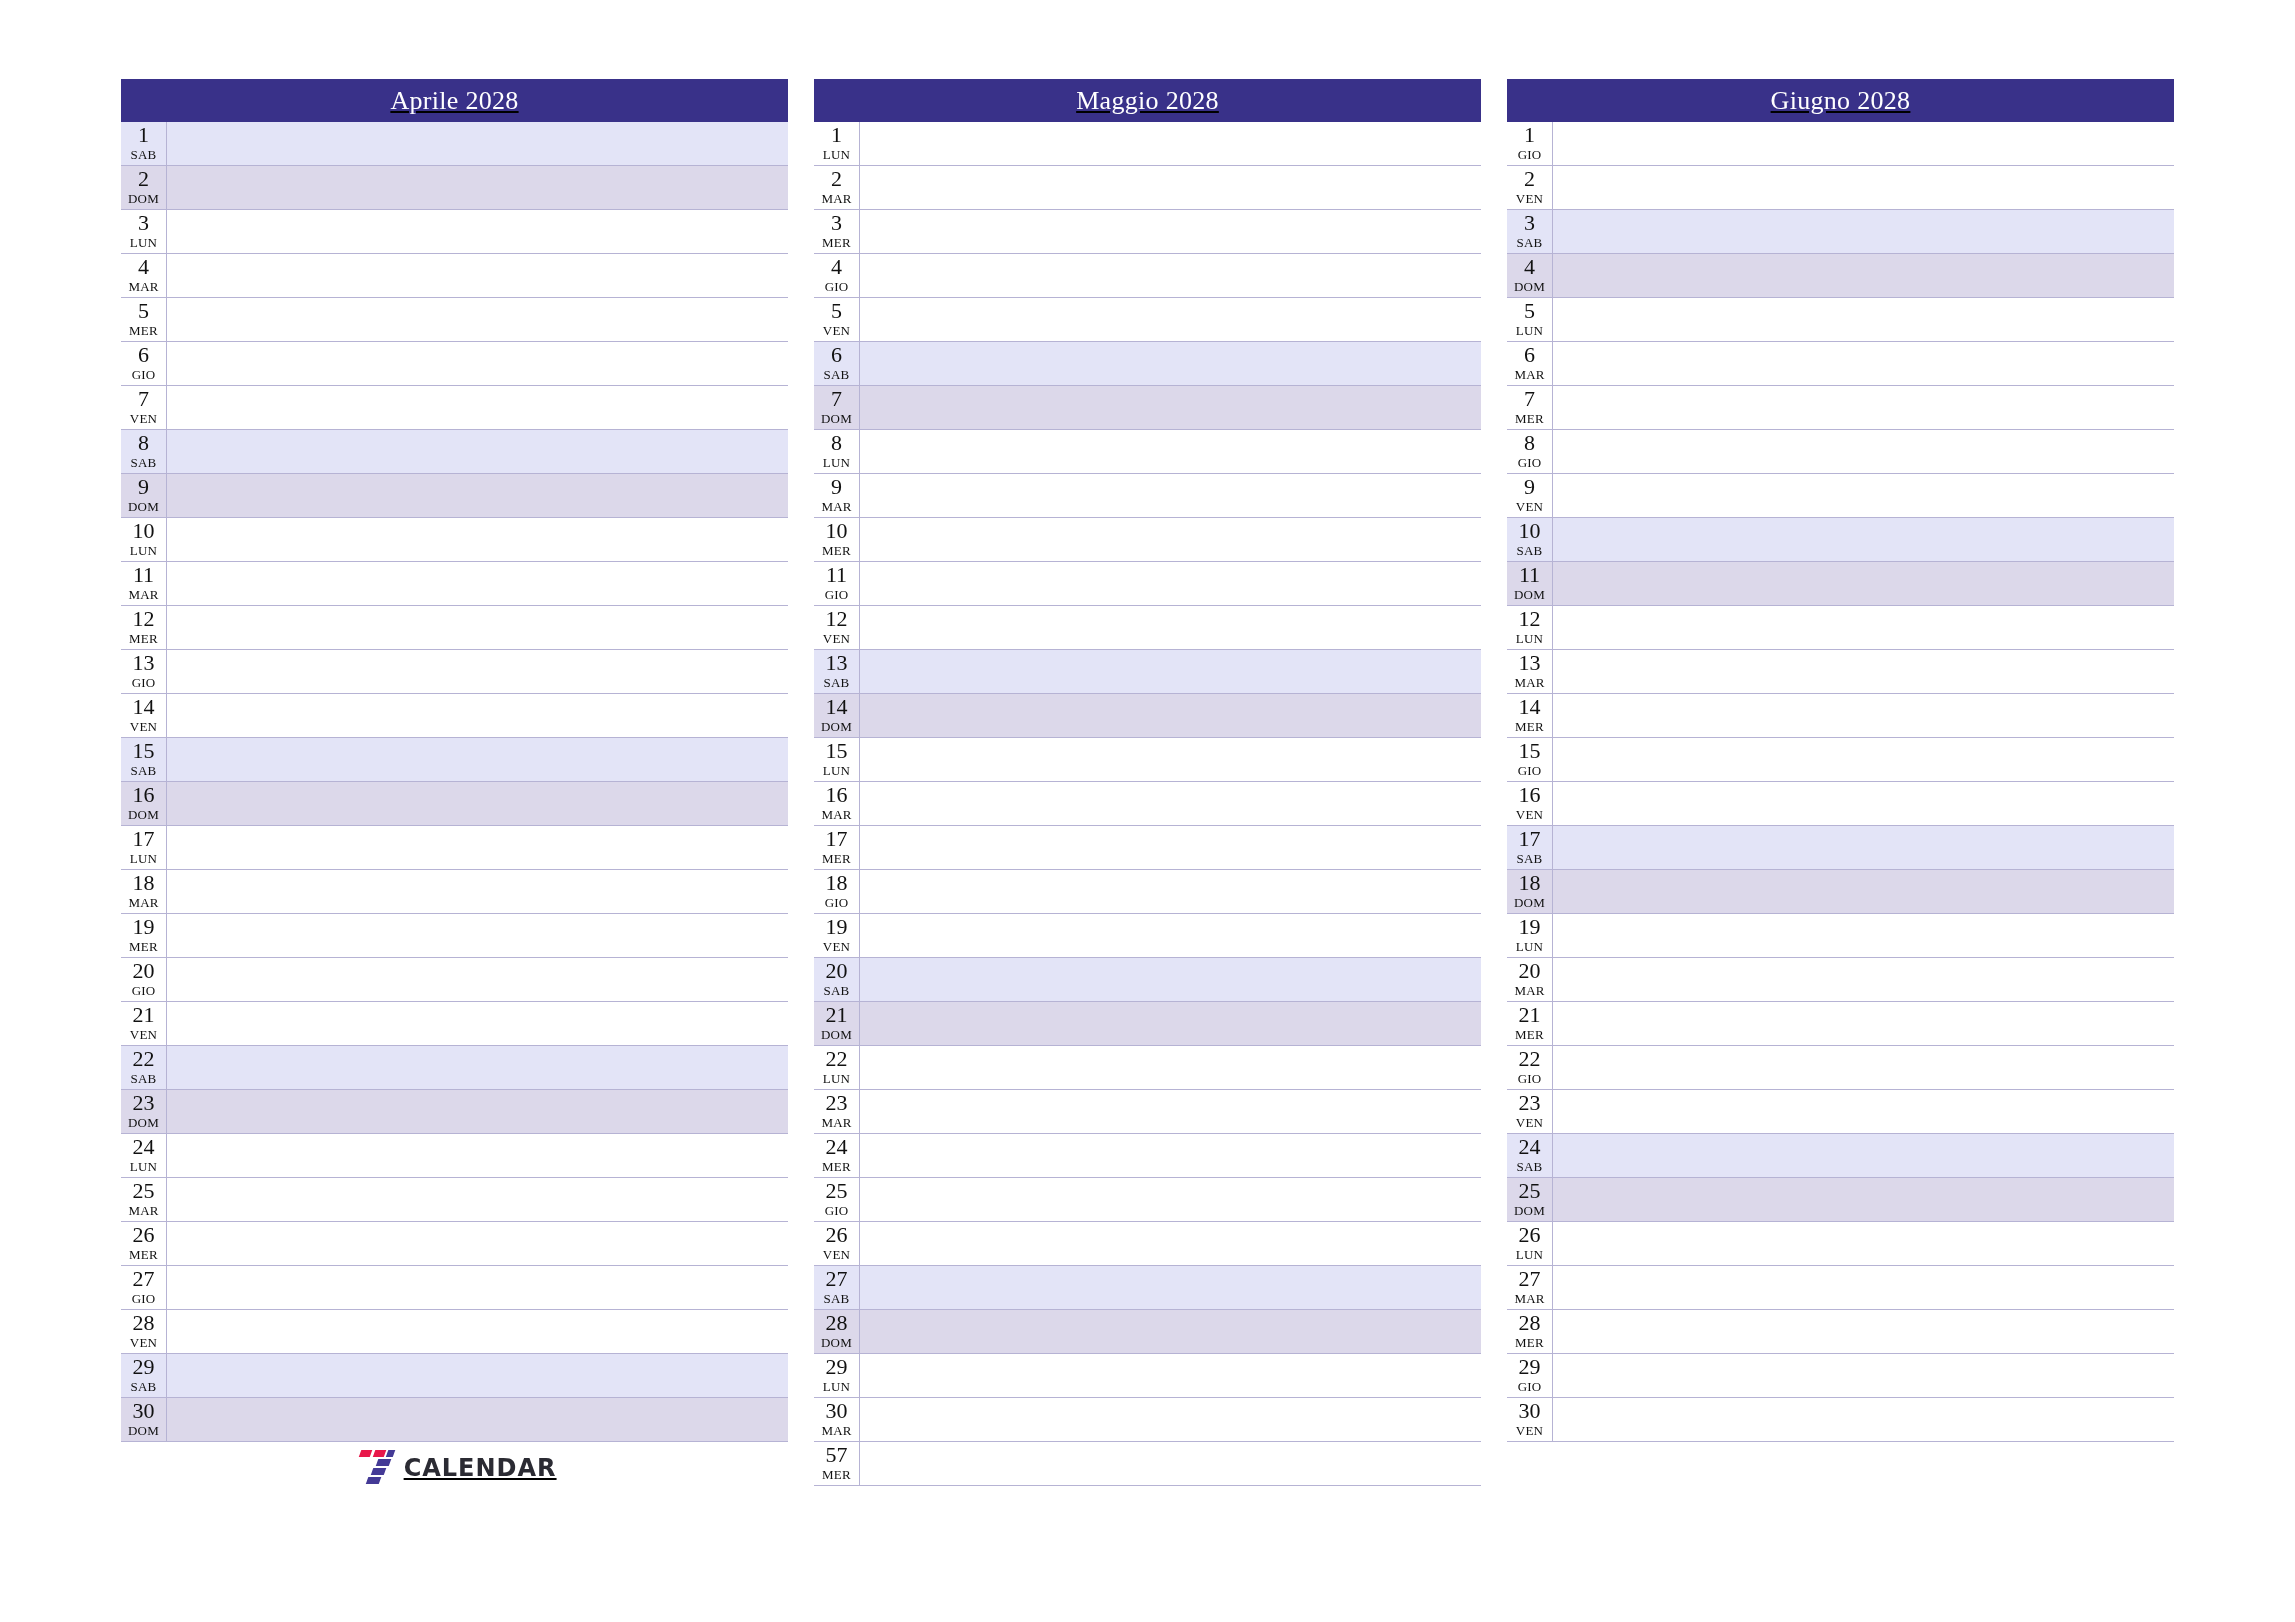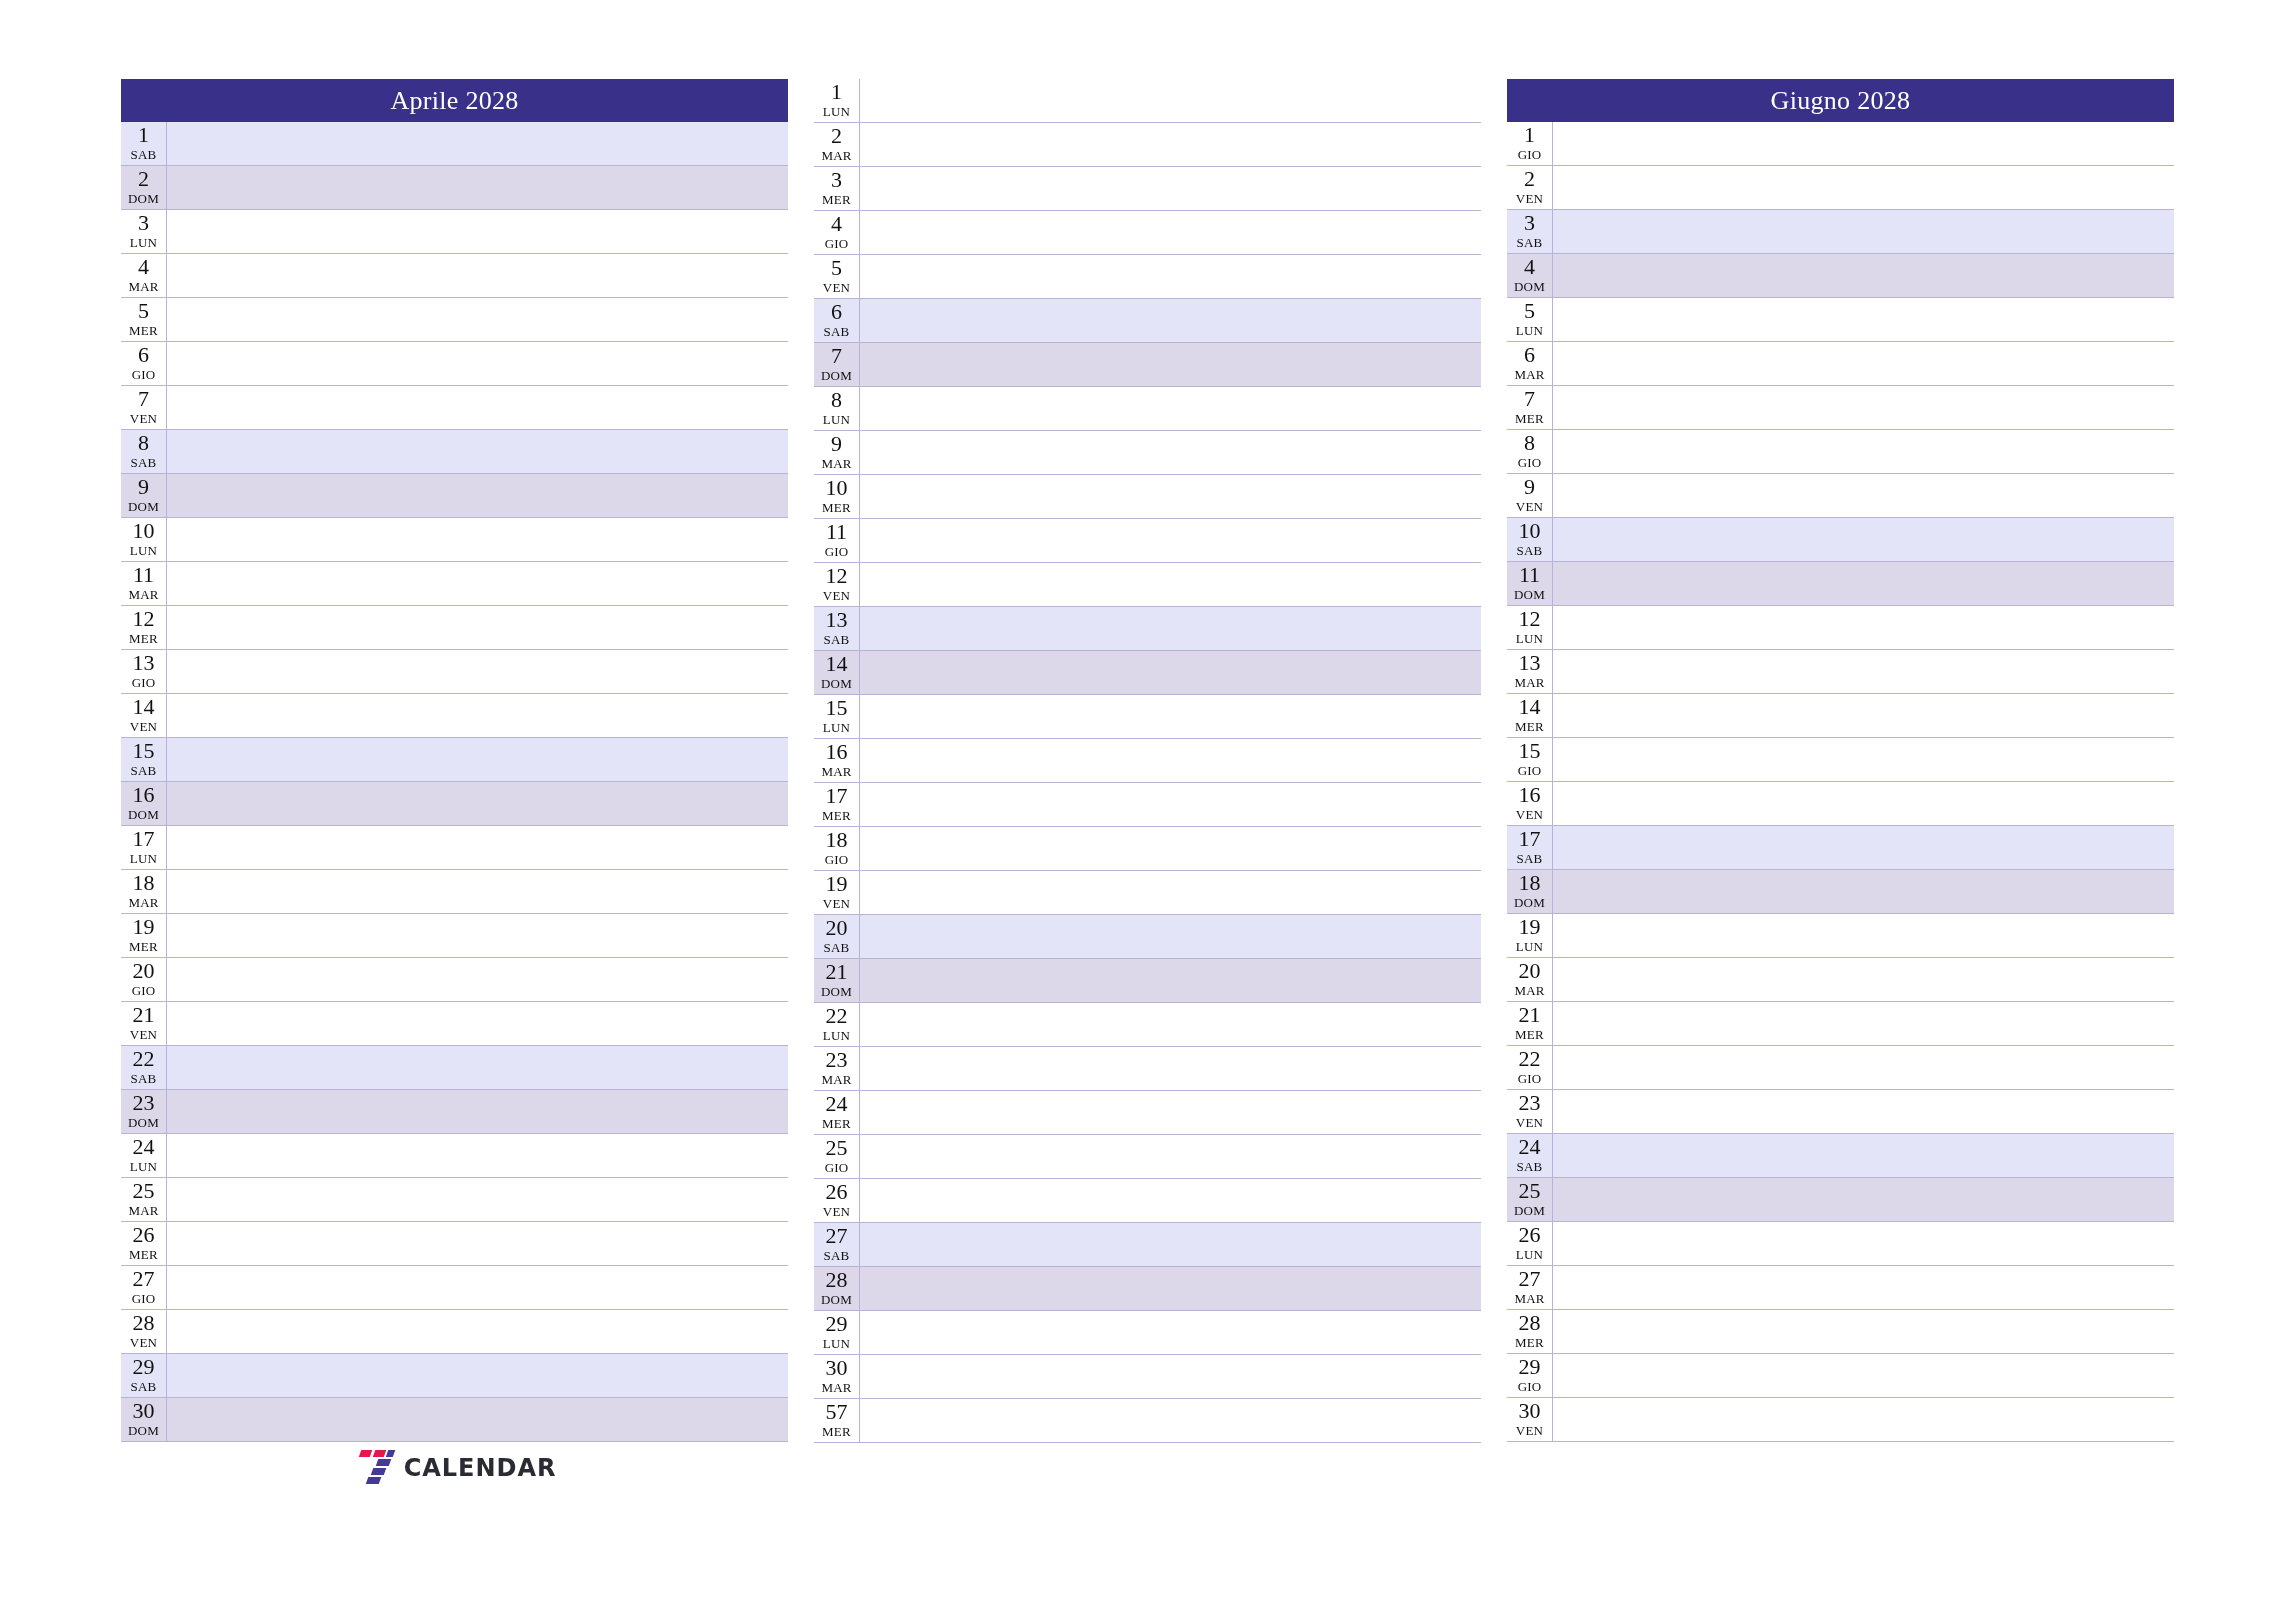--- a/index.html
+++ b/index.html
@@ -14,20 +14,21 @@
     width:2295px;height:1623px;
     box-sizing:border-box;
     padding:79px 121px 0 121px;
   }
   .months{
     display:flex;
     flex-direction:row;
     align-items:flex-start;
     gap:26px;
     width:100%;
+    text-decoration:underline;
   }
   .month{
     flex:1 1 0;
     min-width:0;
     display:flex;
     flex-direction:column;
   }
   .month-header{
     background:#393189;
     color:#ffffff;
@@ -343,20 +344,21 @@
             <div class="bar" style="left:25px;top:9.2px;width:13px;height:7.2px;background:#443a96;"></div>
             <div class="bar" style="left:19.6px;top:18.3px;width:13px;height:7.2px;background:#443a96;"></div>
             <div class="bar" style="left:14.4px;top:27.5px;width:13px;height:7.2px;background:#443a96;"></div>
           </div>
           <div class="logo-text">CALENDAR</div>
         </div>
       </div>
     </div>
 
     <div class="month">
+      <div class="month-header">Maggio 2028</div>
       <div class="days">
           <div class="day-row">
             <div class="day-gutter">
               <div class="day-num">1</div>
               <div class="day-dow">LUN</div>
             </div>
             <div class="write-area"></div>
           </div>
           <div class="day-row">
             <div class="day-gutter">

